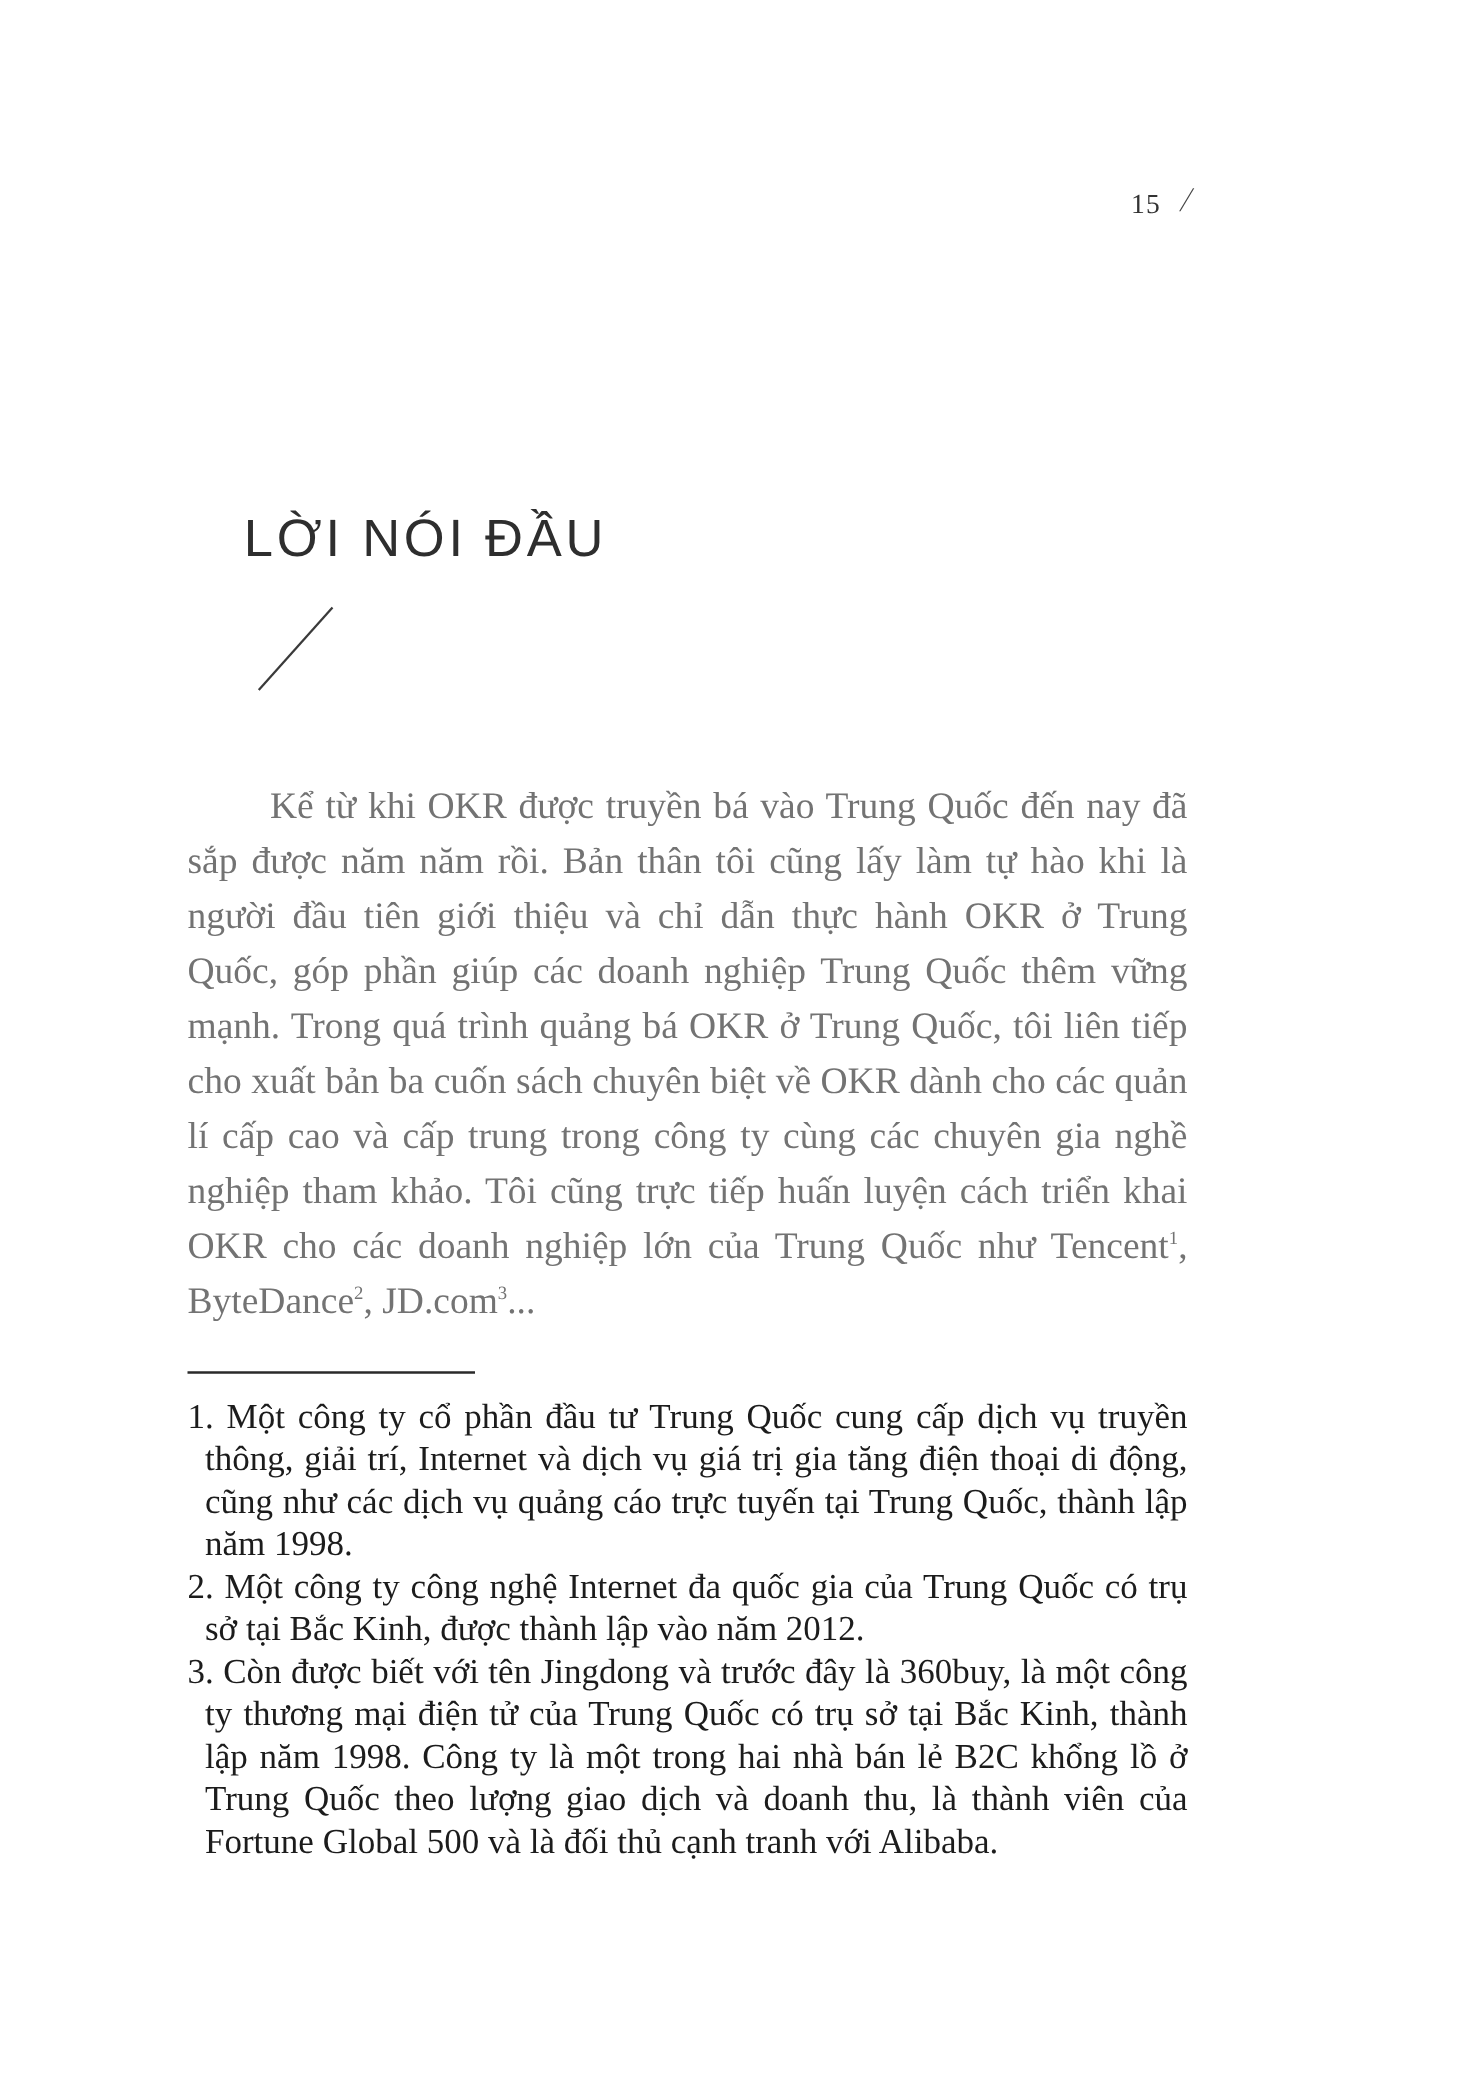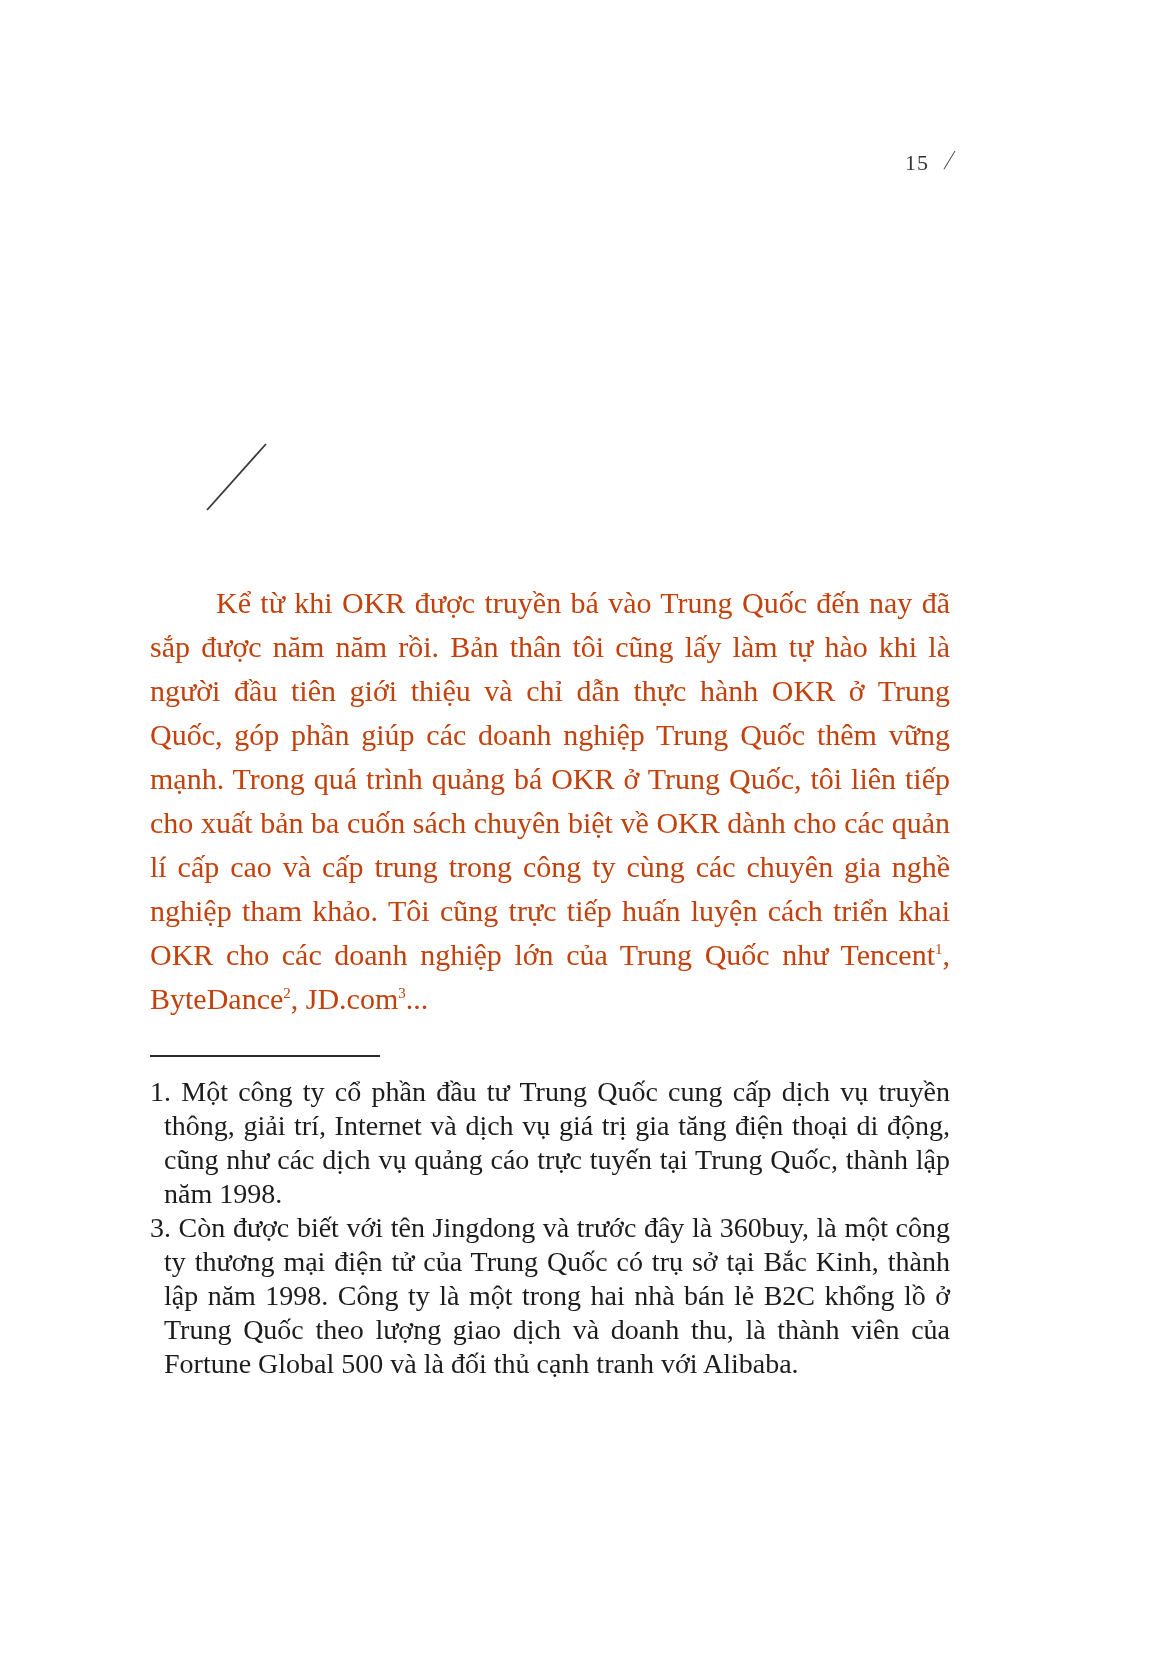--- a/index.html
+++ b/index.html
@@ -51,21 +51,21 @@
   }
   .slash-wrap svg {
     display: block;
   }
   .body-text {
     margin: 66px 0 0 0;
     font-size: 30px;
     line-height: 44px;
     text-align: justify;
     text-indent: 66px;
-    color: #c2410c;
+    color: #737373;
   }
   .body-text sup {
     font-size: 0.5em;
     line-height: 0;
     vertical-align: super;
   }
   .fn-rule {
     margin: 34px 0 18px 0;
     width: 230px;
     border: none;
@@ -85,29 +85,31 @@
 </style>
 </head>
 <body>
 
 <div class="page">
 
   <div class="page-number">
     <span>15</span><span class="corner-slash">/</span>
   </div>
 
+  <h1 class="heading">LỜI NÓI ĐẦU</h1>
 
   <div class="slash-wrap">
     <svg width="70" height="75" viewBox="0 0 70 75" xmlns="http://www.w3.org/2000/svg">
       <line x1="5" y1="70" x2="64" y2="4" stroke="#3a3a3a" stroke-width="1.8"></line>
     </svg>
   </div>
 
   <p class="body-text"><span>Kể từ khi OKR được truyền bá vào Trung Quốc đến nay đã sắp được năm năm rồi. Bản thân tôi cũng lấy làm tự hào khi là người đầu tiên giới thiệu và chỉ dẫn thực hành OKR ở Trung Quốc, góp phần giúp các doanh nghiệp Trung Quốc thêm vững mạnh. Trong quá trình quảng bá OKR ở Trung Quốc, tôi liên tiếp cho xuất bản ba cuốn sách chuyên biệt về OKR dành cho các quản lí cấp cao và cấp trung trong công ty cùng các chuyên gia nghề nghiệp tham khảo. Tôi cũng trực tiếp huấn luyện cách triển khai OKR cho các doanh nghiệp lớn của Trung Quốc như Tencent</span><sup>1</sup><span>, ByteDance</span><sup>2</sup><span>, JD.com</span><sup>3</sup><span>...</span></p>
 
   <hr class="fn-rule">
 
   <div class="footnotes">
     <p class="footnote">1. Một công ty cổ phần đầu tư Trung Quốc cung cấp dịch vụ truyền thông, giải trí, Internet và dịch vụ giá trị gia tăng điện thoại di động, cũng như các dịch vụ quảng cáo trực tuyến tại Trung Quốc, thành lập năm 1998.</p>
+    <p class="footnote">2. Một công ty công nghệ Internet đa quốc gia của Trung Quốc có trụ sở tại Bắc Kinh, được thành lập vào năm 2012.</p>
     <p class="footnote">3. Còn được biết với tên Jingdong và trước đây là 360buy, là một công ty thương mại điện tử của Trung Quốc có trụ sở tại Bắc Kinh, thành lập năm 1998. Công ty là một trong hai nhà bán lẻ B2C khổng lồ ở Trung Quốc theo lượng giao dịch và doanh thu, là thành viên của Fortune Global 500 và là đối thủ cạnh tranh với Alibaba.</p>
   </div>
 
 </div>
 
 </body></html>

